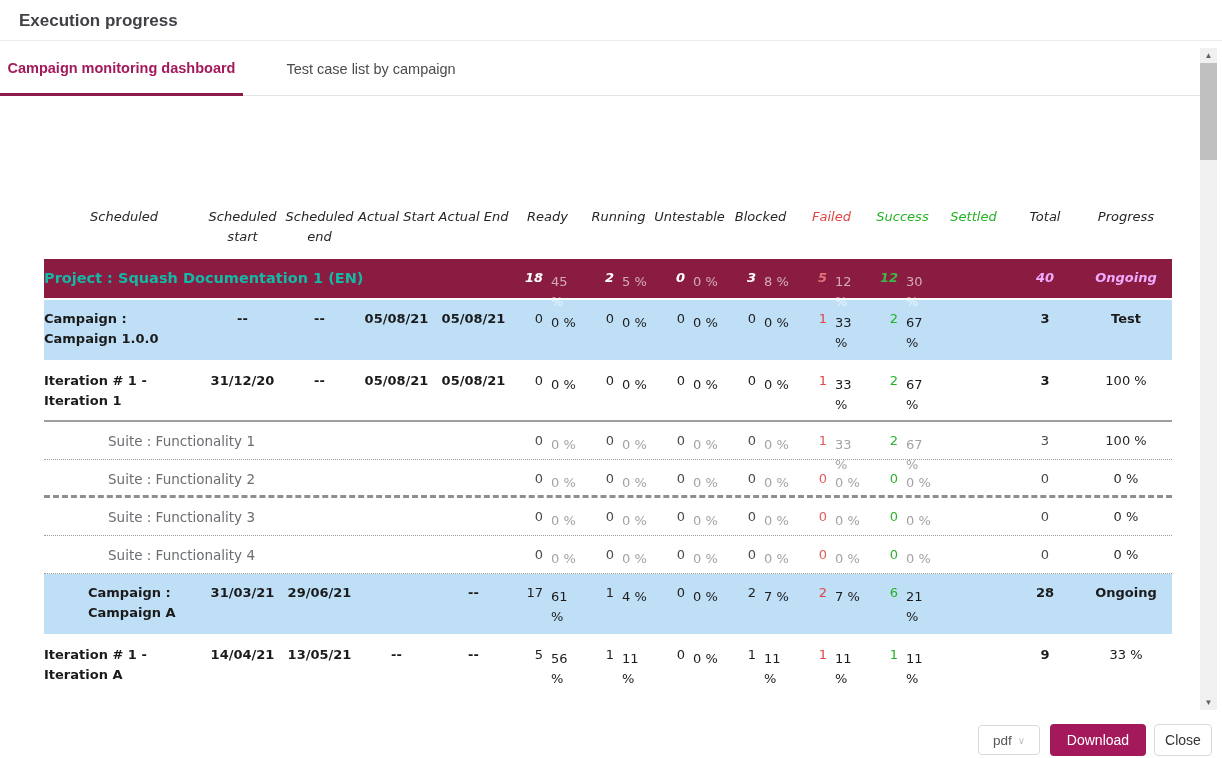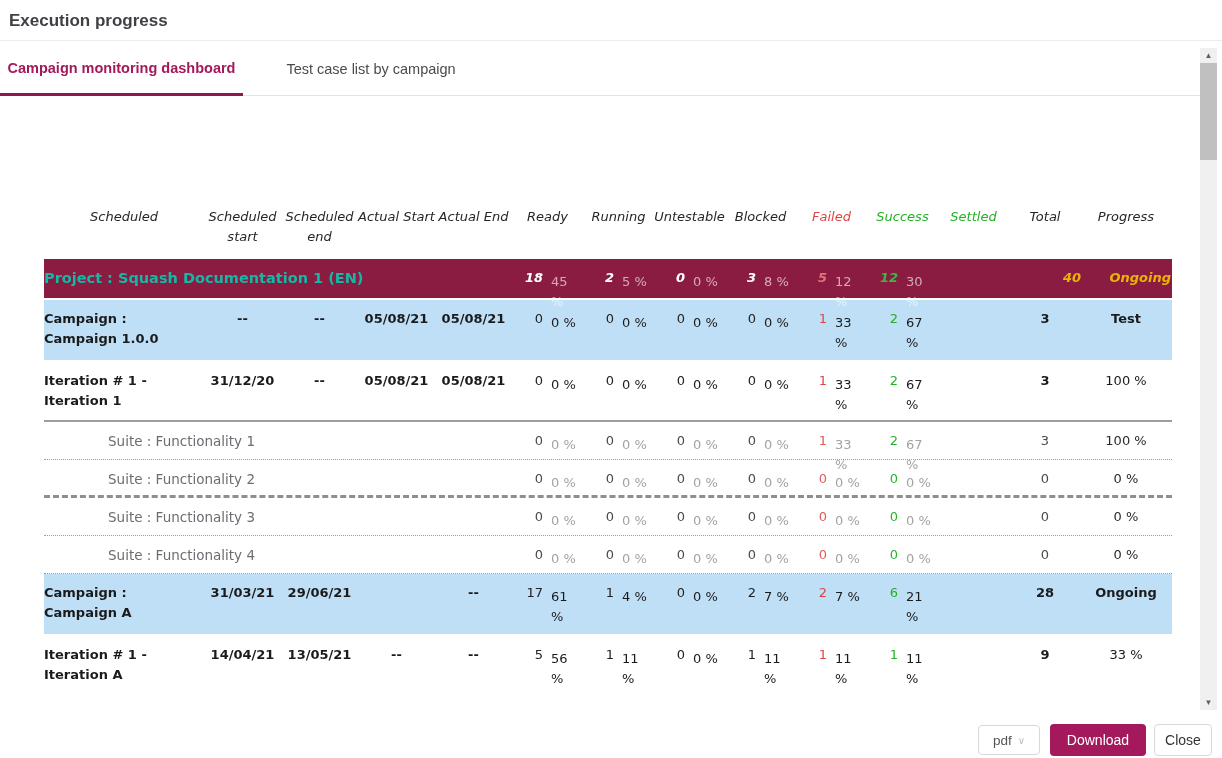--- a/index.html
+++ b/index.html
@@ -1,21 +1,21 @@
 <!DOCTYPE html>
 <html style="--accent: #a3195b; --project-bg: #8a1c41; --campaign-bg: #bfdff7; --failed: #e04545; --success: #23b223;"><head>
 <meta charset="utf-8">
 <style>
   * { margin:0; padding:0; box-sizing:border-box; }
   html,body { width:1222px; height:758px; background:#fff; overflow:hidden;
               font-family:"Liberation Sans", sans-serif; }
 
   
   .titlebar { position:absolute; top:0; left:0; width:1222px; height:41px;
-              border-bottom:1px solid #ececec; }
+              border-bottom:1px solid #ececec;padding-left:10px; }
   .titlebar h1 { font-size:17px; font-weight:600; color:#3f3f46;
                  line-height:41px; padding-left:9px; }
 
   .tabbar { position:absolute; top:42px; left:0; width:1200px; height:54px;
             border-bottom:1px solid #e4e4e4; display:flex; }
   .tab { height:54px; display:flex; align-items:center; justify-content:center;
          font-size:14.5px; cursor:pointer; }
   .tab.active { width:243px; color:var(--accent); font-weight:600;
                 border-bottom:3px solid #8c1b4b; }
   .tab.inactive { width:256px; color:#4b4b4b; font-weight:400; }
@@ -59,21 +59,21 @@
   .cell-progress { text-align:center; font-size:14px; }
 
   .row-project { height:41px; background:var(--project-bg); border-bottom:2px solid #fff; }
   .row-project > div { color:#14b8a6; }
   .row-project .row-label { font-size:14.5px; }
   .row-project .cell-num { font-style:italic; font-weight:700; color:#fff; }
   .row-project .cell-num.failed  { color:#e5737c; }
   .row-project .cell-num.success { color:#3cb847; }
   .row-project .cell-pct { color:rgba(255,255,255,0.62); }
   .row-project .cell-total, .row-project .cell-progress
-      { font-style:italic; font-weight:700; color:#eab308;text-align:right; }
+      { font-style:italic; font-weight:700; color:#f0abfc; }
 
   .row-campaign { height:62px; background:var(--campaign-bg); border-bottom:2px solid #fff; }
   .row-iteration { height:60px; background:#fff; }
   .row-campaign .cell-num, .row-iteration .cell-num { font-weight:400; color:#222; }
   .row-campaign .cell-num.failed,  .row-iteration .cell-num.failed  { color:var(--failed); }
   .row-campaign .cell-num.success, .row-iteration .cell-num.success { color:var(--success); }
   .row-campaign .cell-progress { font-weight:700; }
   .row-iteration .cell-progress { font-weight:400; }
   .divider-solid  { border-bottom:2px solid #9e9e9e; }
 
@@ -260,21 +260,21 @@
         <div class="cell-pct" style="grid-column: 13 / 14;">0 %</div>
         <div class="cell-num failed" style="grid-column: 14 / 15;">0</div>
         <div class="cell-pct" style="grid-column: 15 / 16;">0 %</div>
         <div class="cell-num success" style="grid-column: 16 / 17;">0</div>
         <div class="cell-pct" style="grid-column: 17 / 18;">0 %</div>
         <div class="cell-settled" style="grid-column: 18 / 19;"></div>
         <div class="cell-total" style="grid-column: 19 / 20;">0</div>
         <div class="cell-progress" style="grid-column: 20 / 21;">0 %</div>
       </div>
       <div class="grid-cols t-row row-campaign ">
-        <div class="row-label" style="grid-column: 1 / 2;">Campaign : Campaign A</div>
+        <div class="row-label" style="grid-column: 1 / 2; padding-left: 44px;">Campaign : Campaign A</div>
         <div class="cell-date" style="grid-column: 2 / 3;">31/03/21</div>
         <div class="cell-date" style="grid-column: 3 / 4;">29/06/21</div>
         <div class="cell-date" style="grid-column: 5 / 6;">--</div>
         <div class="cell-num ready" style="grid-column: 6 / 7;">17</div>
         <div class="cell-pct" style="grid-column: 7 / 8;">61 %</div>
         <div class="cell-num running" style="grid-column: 8 / 9;">1</div>
         <div class="cell-pct" style="grid-column: 9 / 10;">4 %</div>
         <div class="cell-num untestable" style="grid-column: 10 / 11;">0</div>
         <div class="cell-pct" style="grid-column: 11 / 12;">0 %</div>
         <div class="cell-num blocked" style="grid-column: 12 / 13;">2</div>

